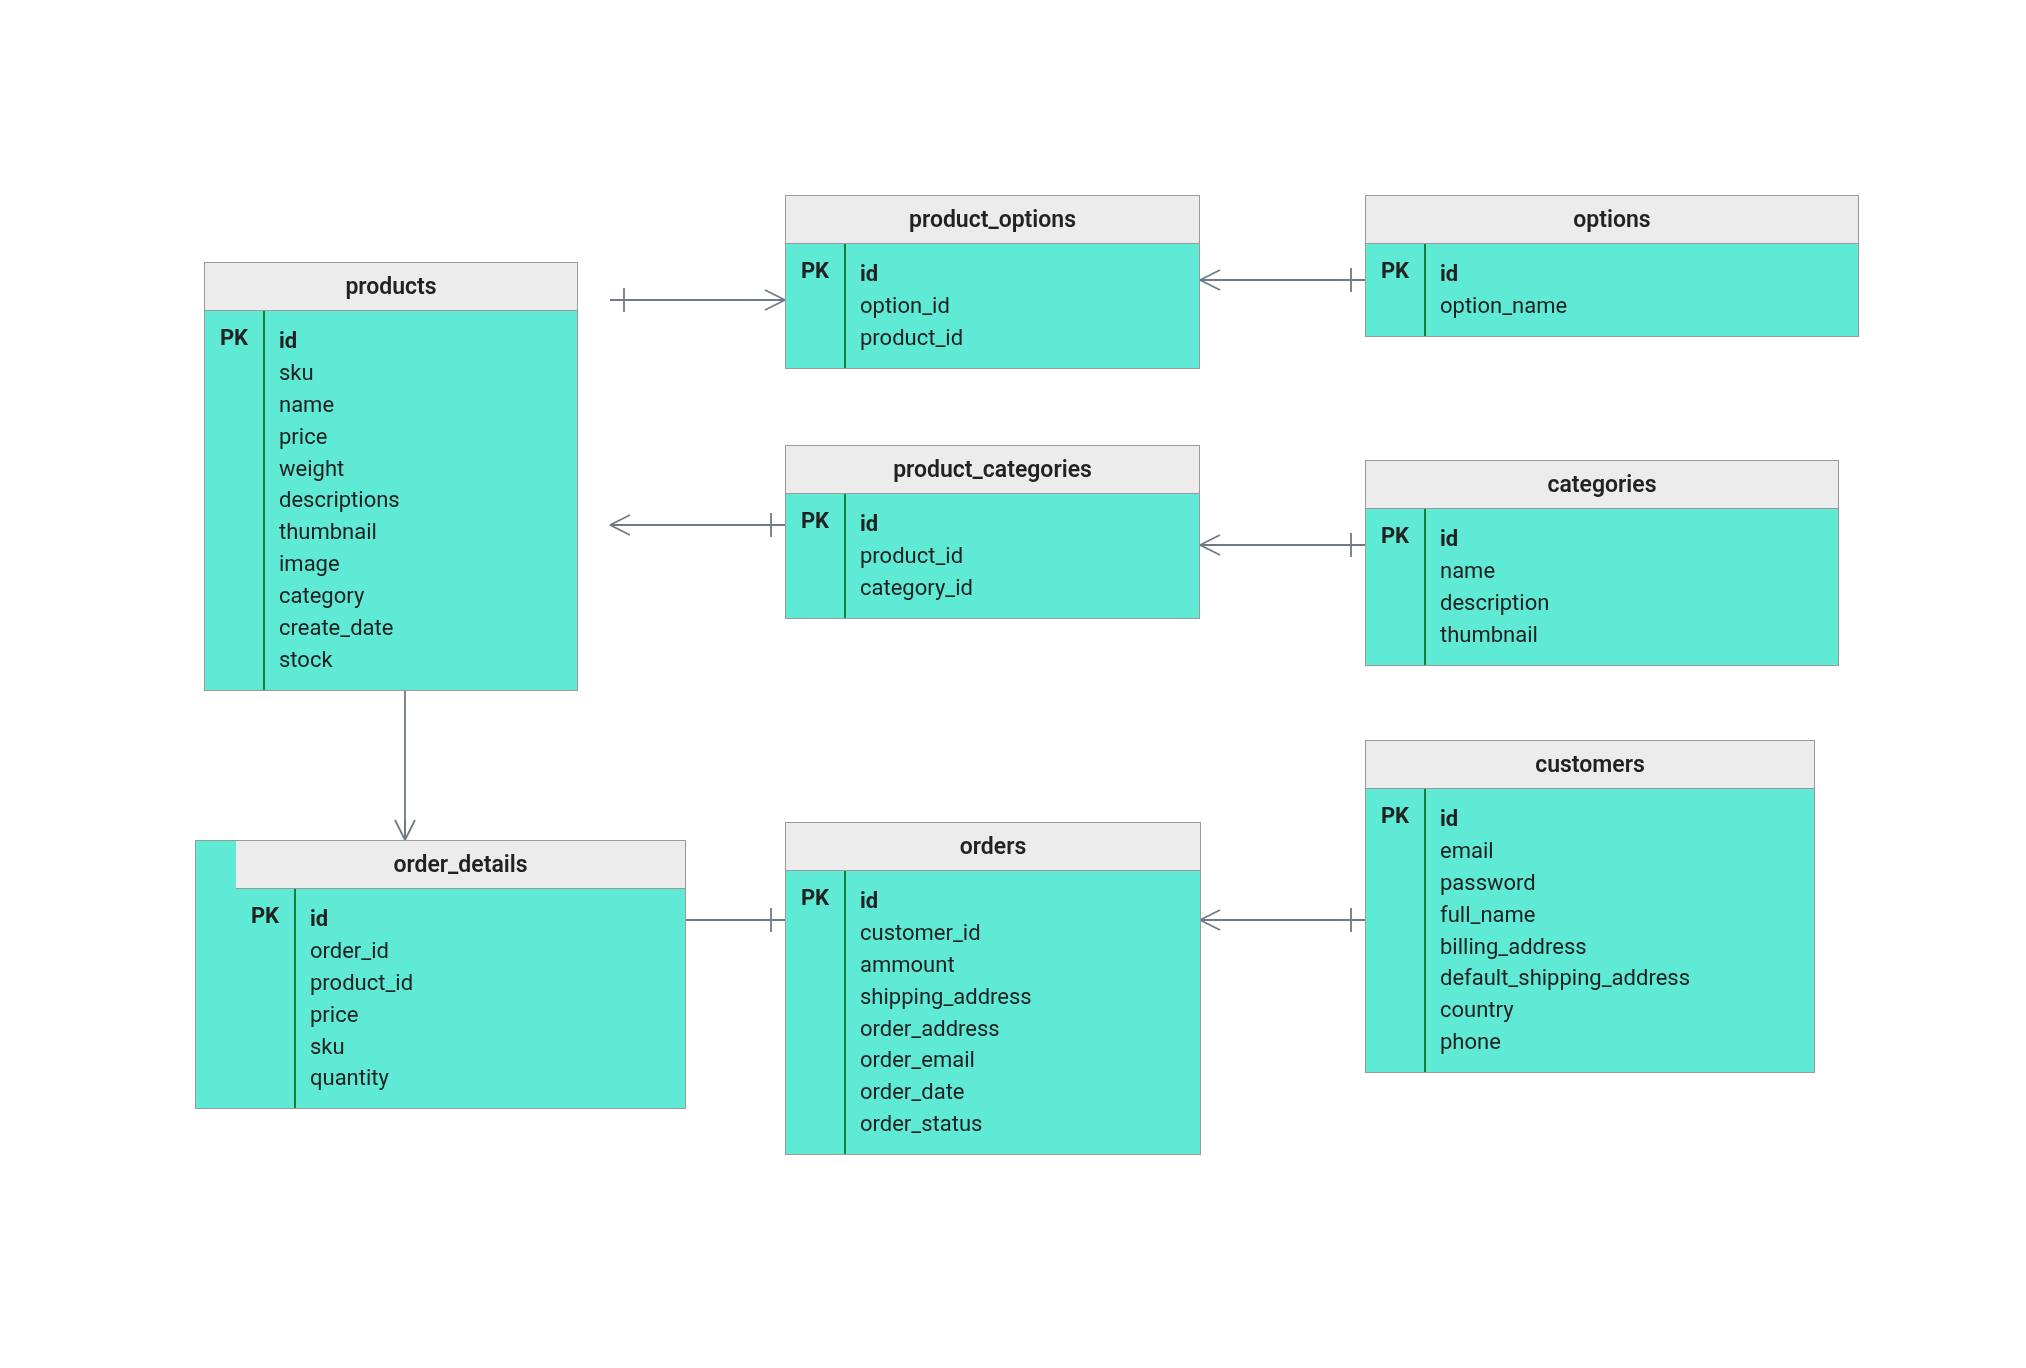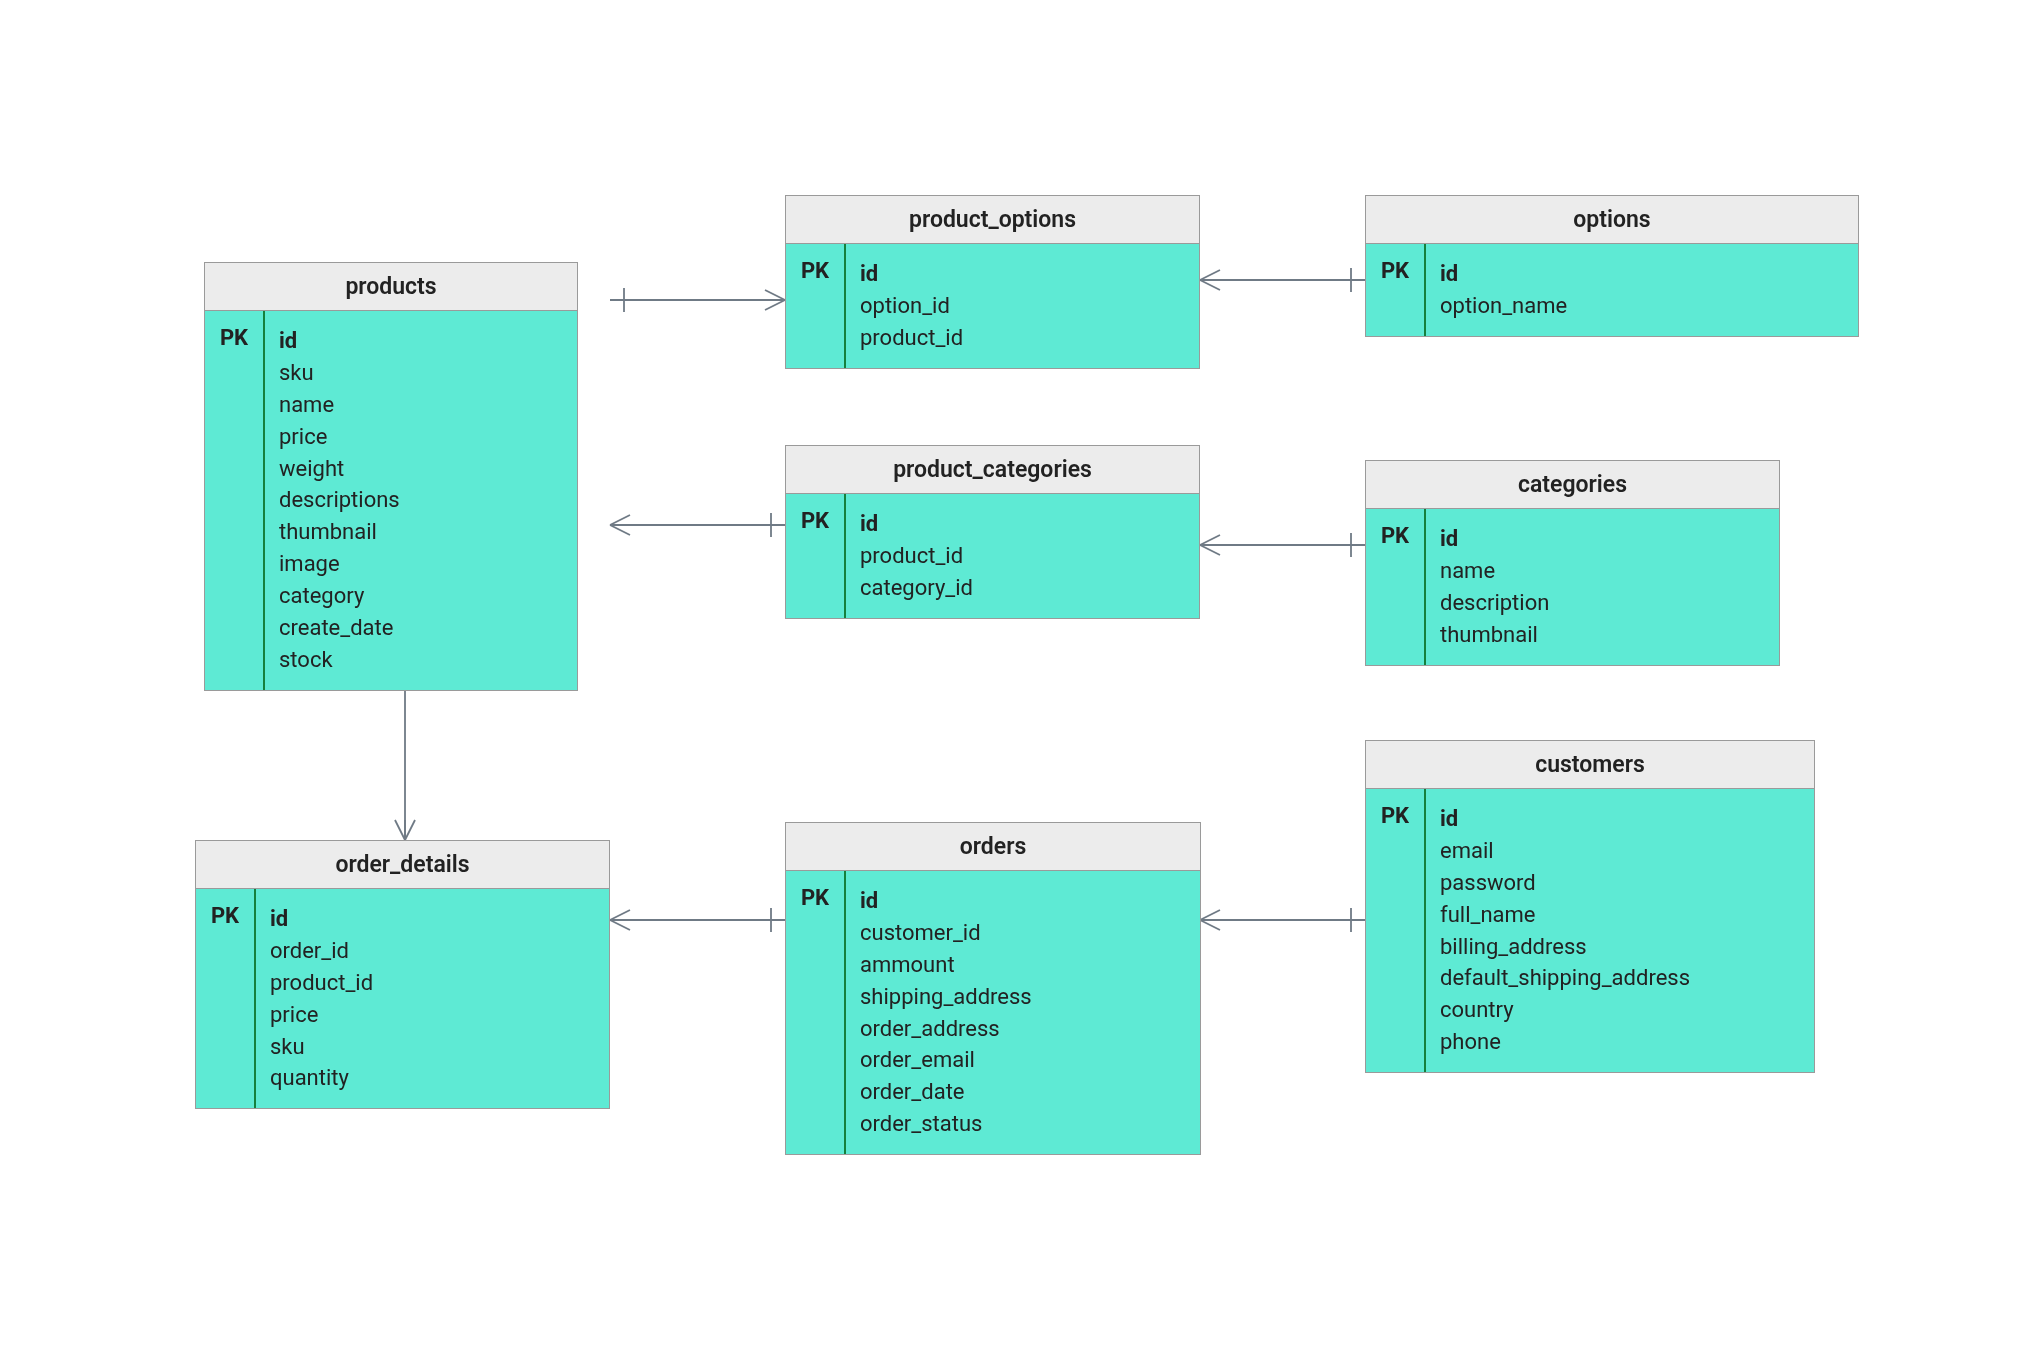--- a/index.html
+++ b/index.html
@@ -153,34 +153,34 @@
     <div class="entity-body">
       <div class="pk-col">PK</div>
       <div class="fields-col">
         <div class="pk-field">id</div>
         <div>product_id</div>
         <div>category_id</div>
       </div>
     </div>
   </div>
 
-  <div class="entity" style="left:1365px; top:460px; width:415px;">
+  <div class="entity" style="left:1365px; top:460px; width:474px;">
     <div class="entity-title">categories</div>
     <div class="entity-body">
       <div class="pk-col">PK</div>
       <div class="fields-col">
         <div class="pk-field">id</div>
         <div>name</div>
         <div>description</div>
         <div>thumbnail</div>
       </div>
     </div>
   </div>
 
-  <div class="entity" style="left:195px; top:840px; width:415px;">
+  <div class="entity" style="left:195px; top:840px; width:491px;padding-left:40px;">
     <div class="entity-title">order_details</div>
     <div class="entity-body">
       <div class="pk-col">PK</div>
       <div class="fields-col">
         <div class="pk-field">id</div>
         <div>order_id</div>
         <div>product_id</div>
         <div>price</div>
         <div>sku</div>
         <div>quantity</div>

